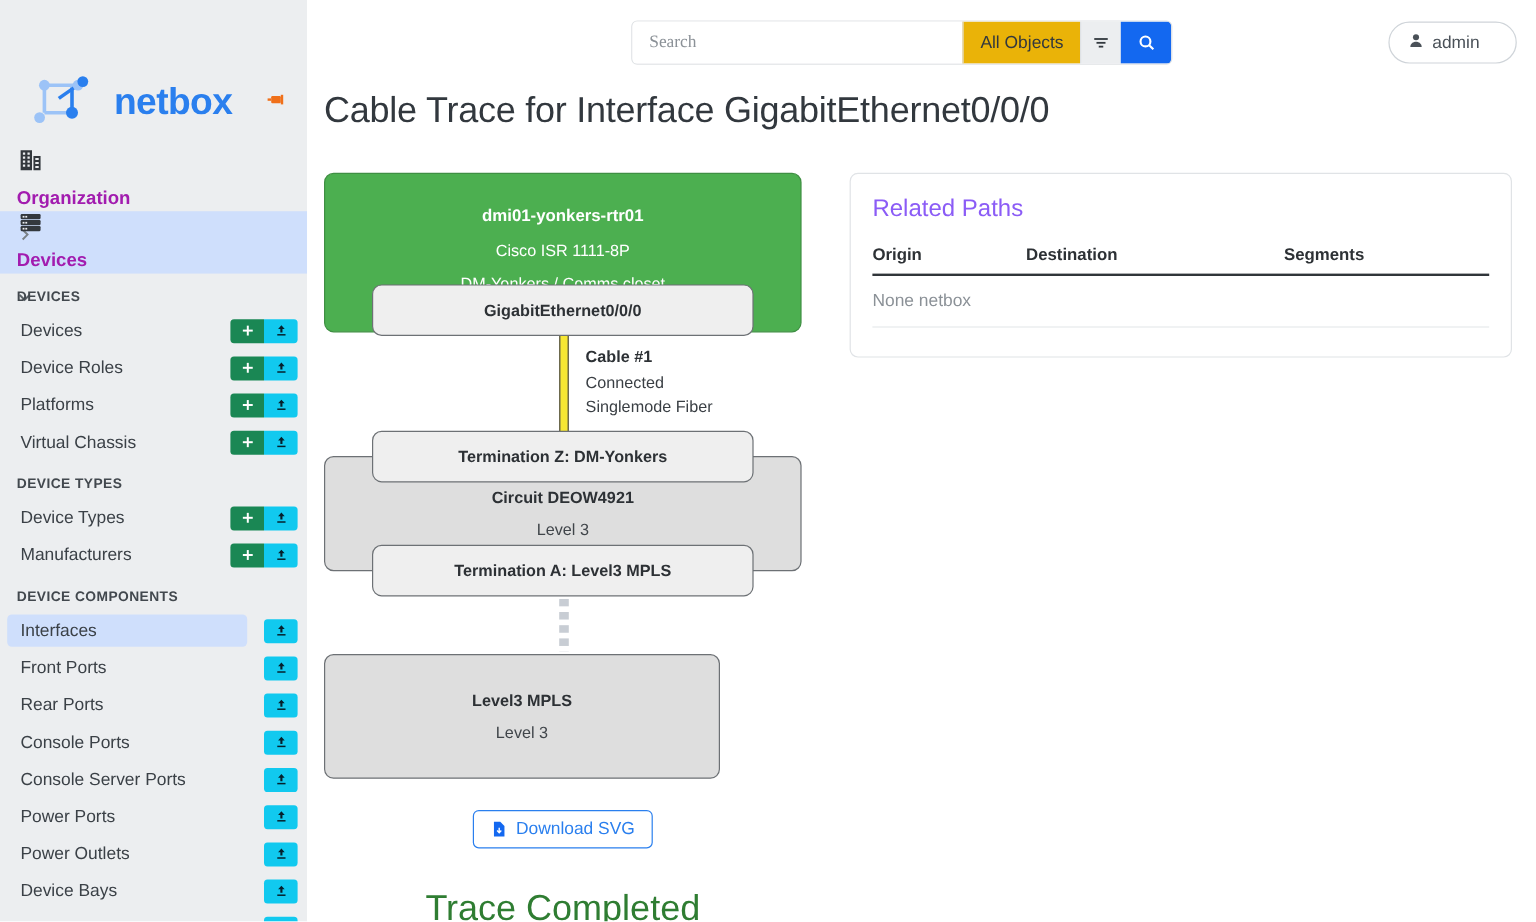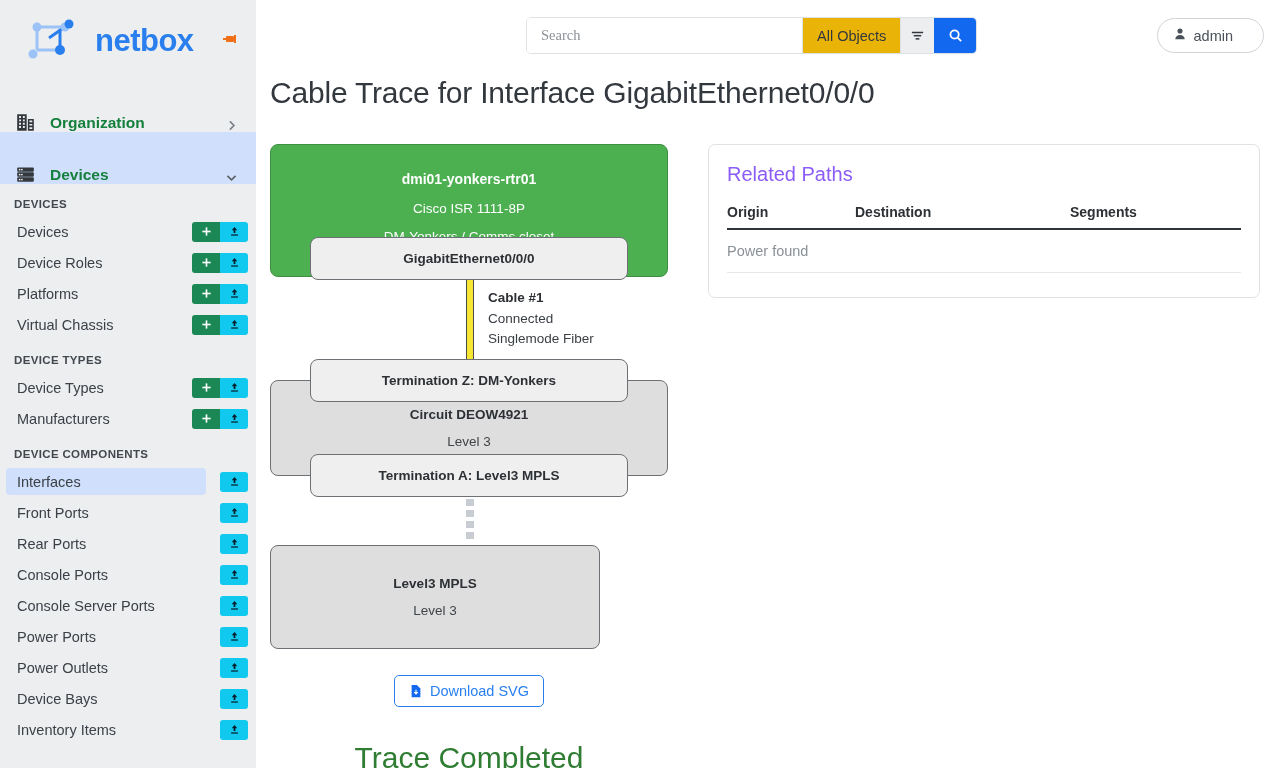--- a/index.html
+++ b/index.html
@@ -18,32 +18,33 @@
   
   .sidebar {
     width: 256px; min-width: 256px; height: 768px;
     background: #eceef0;
     overflow: hidden;
     position: relative;
   }
   .brand {
     height: 80px; display: flex; align-items: center;
     padding: 0 18px 0 24px;
+    margin-top: 44px;
   }
   .brand-logo { display: flex; align-items: center; gap: 9px; flex: 1; }
   .brand-wordmark {
     font-size: 31px; font-weight: 700; color: #2a7fee;
     letter-spacing: -0.5px; line-height: 1;
   }
   .pin-icon { color: #f0701a; display: flex; align-items: center; }
 
   .nav-group {
-    height: 52px; display: flex; align-items: flex-end;
+    height: 52px; display: flex; align-items: flex-start;
     padding: 0 18px 0 14px; gap: 14px;
-    cursor: pointer; color: #15803d;
+    cursor: pointer; color: #a21caf; flex-direction: column;
   }
   .nav-group.active { background: #cfdffc; }
   .nav-group .ng-label { font-size: 15.5px; font-weight: 700; flex: 1; }
   .nav-group .ng-icon { width: 22px; display: flex; justify-content: center; color: #33383d; }
   .nav-group .ng-chev { color: #7a8186; display: flex; }
 
   .nav-heading {
     font-size: 11.5px; font-weight: 700; letter-spacing: 0.35px;
     color: #42484e; padding: 14px 0 6px 14px; text-transform: uppercase;
   }
@@ -631,21 +632,21 @@
           <table class="rp-table">
             <thead>
               <tr>
                 <th class="rp-col-origin">Origin</th>
                 <th class="rp-col-dest">Destination</th>
                 <th>Segments</th>
               </tr>
             </thead>
             <tbody>
               <tr>
-                <td colspan="3">Power found</td>
+                <td colspan="3">None netbox</td>
               </tr>
             </tbody>
           </table>
         </div>
       </div>
 
     </div>
   </div>
 </div>
 

